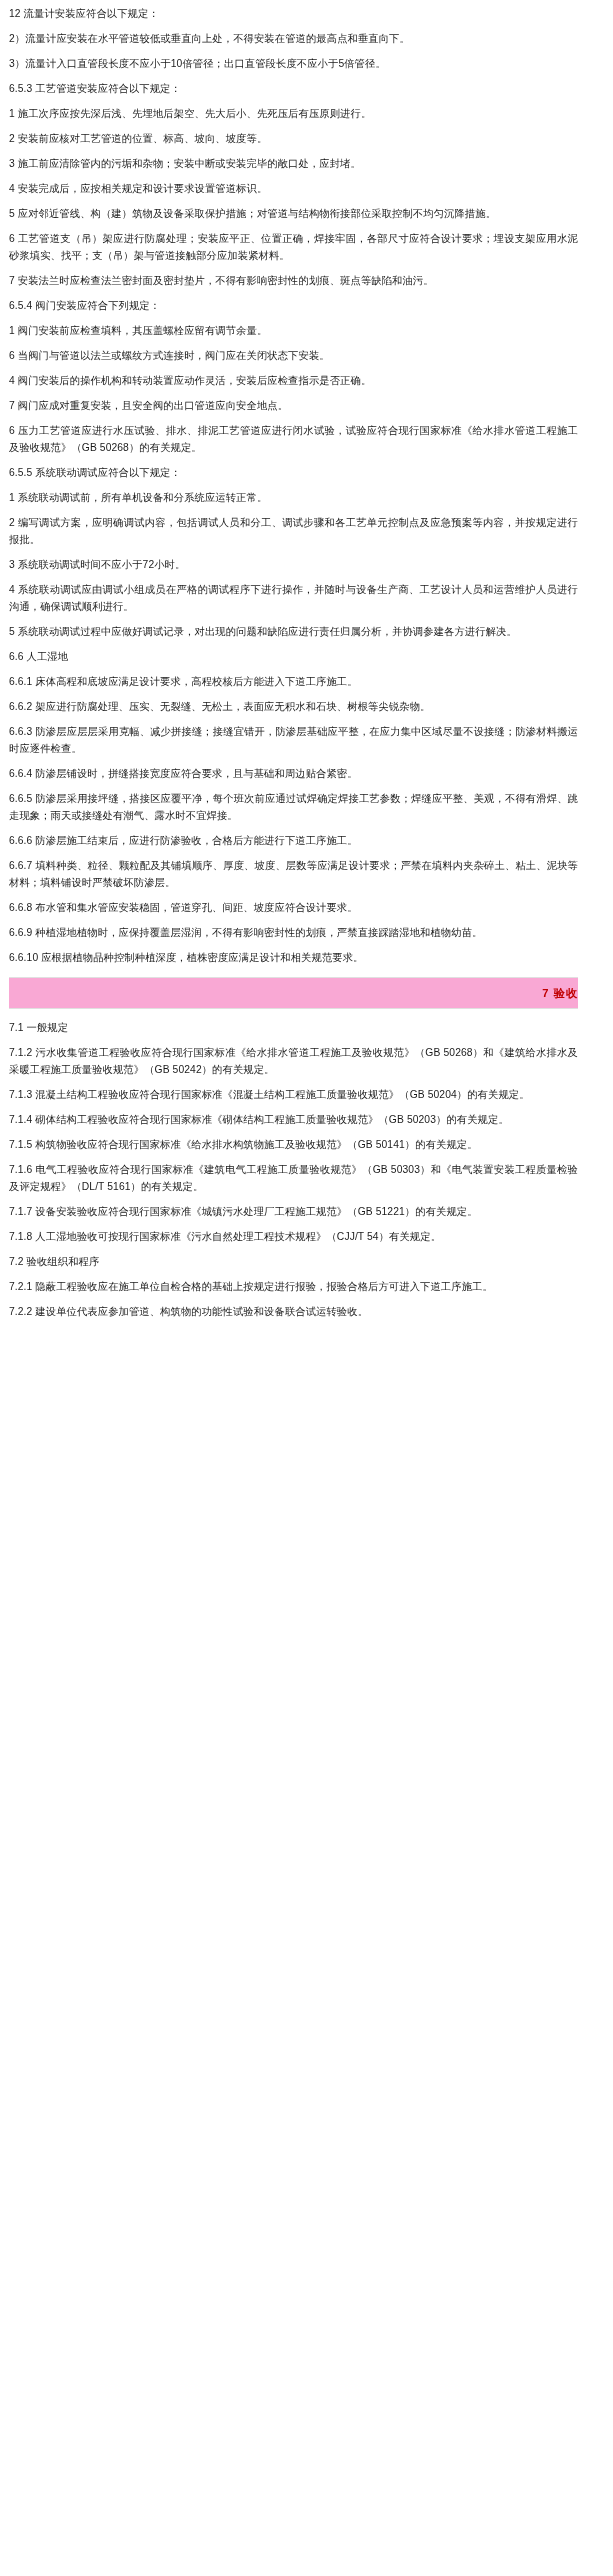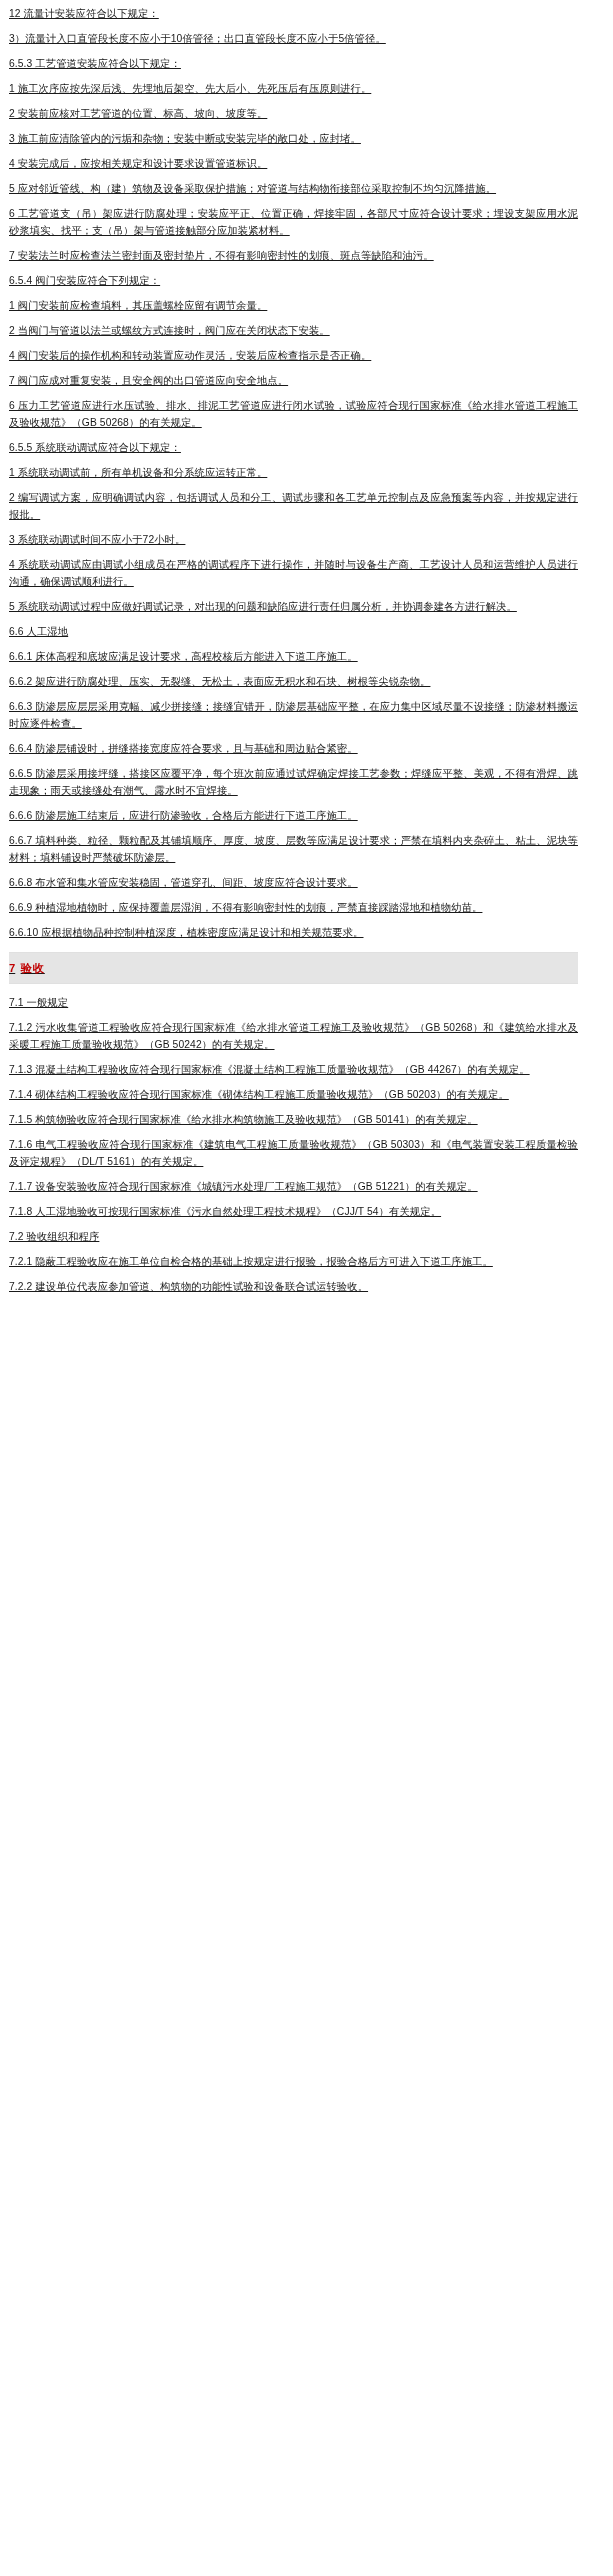--- a/index.html
+++ b/index.html
@@ -9,37 +9,36 @@
   }
   body {
     width: 613px;
     font-family: "Liberation Sans", "DejaVu Sans", sans-serif;
     color: #1a1a1a;
   }
   .page {
     width: 587px;
     box-sizing: border-box;
     padding: 5.4px 9px 9px 9px;
-    text-decoration: underline;
   }
   p.para {
     margin: 0 0 8px 0;
     font-size: 10.3px;
     line-height: 17px;
     text-align: justify;
     color: #1a1a1a;
     letter-spacing: 0.1px;
   }
   .section-band {
     margin: 10.7px 0 10.7px 0;
-    background: #e5e5e5;
+    background: #f9a8d4;
     border-top: 0.9px solid #e0e0e0;
     border-bottom: 0.9px solid #e0e0e0;
     padding: 6.3px 0 6.3px 0;
-    text-align: left;
+    text-align: right;
   }
   .section-band .num {
     color: #c00000;
     font-weight: bold;
     font-size: 11.2px;
     margin-right: 5.4px;
   }
   .section-band .ttl {
     color: #c00000;
     font-weight: bold;
@@ -47,32 +46,33 @@
     letter-spacing: 0.9px;
   }
 </style>
 </head>
 <body>
 
 <div class="page">
 
   <div>
     <p class="para">12 流量计安装应符合以下规定：</p>
+    <p class="para">2）流量计应安装在水平管道较低或垂直向上处，不得安装在管道的最高点和垂直向下。</p>
     <p class="para">3）流量计入口直管段长度不应小于10倍管径；出口直管段长度不应小于5倍管径。</p>
     <p class="para">6.5.3 工艺管道安装应符合以下规定：</p>
     <p class="para">1 施工次序应按先深后浅、先埋地后架空、先大后小、先死压后有压原则进行。</p>
     <p class="para">2 安装前应核对工艺管道的位置、标高、坡向、坡度等。</p>
     <p class="para">3 施工前应清除管内的污垢和杂物；安装中断或安装完毕的敞口处，应封堵。</p>
     <p class="para">4 安装完成后，应按相关规定和设计要求设置管道标识。</p>
     <p class="para">5 应对邻近管线、构（建）筑物及设备采取保护措施；对管道与结构物衔接部位采取控制不均匀沉降措施。</p>
     <p class="para">6 工艺管道支（吊）架应进行防腐处理；安装应平正、位置正确，焊接牢固，各部尺寸应符合设计要求；埋设支架应用水泥砂浆填实、找平；支（吊）架与管道接触部分应加装紧材料。</p>
     <p class="para">7 安装法兰时应检查法兰密封面及密封垫片，不得有影响密封性的划痕、斑点等缺陷和油污。</p>
     <p class="para">6.5.4 阀门安装应符合下列规定：</p>
     <p class="para">1 阀门安装前应检查填料，其压盖螺栓应留有调节余量。</p>
-    <p class="para">2 当阀门与管道以法兰或螺纹方式连接时，阀门应在关闭状态下安装。</p>
+    <p class="para">6 当阀门与管道以法兰或螺纹方式连接时，阀门应在关闭状态下安装。</p>
     <p class="para">4 阀门安装后的操作机构和转动装置应动作灵活，安装后应检查指示是否正确。</p>
     <p class="para">7 阀门应成对重复安装，且安全阀的出口管道应向安全地点。</p>
     <p class="para">6 压力工艺管道应进行水压试验、排水、排泥工艺管道应进行闭水试验，试验应符合现行国家标准《给水排水管道工程施工及验收规范》（GB 50268）的有关规定。</p>
     <p class="para">6.5.5 系统联动调试应符合以下规定：</p>
     <p class="para">1 系统联动调试前，所有单机设备和分系统应运转正常。</p>
     <p class="para">2 编写调试方案，应明确调试内容，包括调试人员和分工、调试步骤和各工艺单元控制点及应急预案等内容，并按规定进行报批。</p>
     <p class="para">3 系统联动调试时间不应小于72小时。</p>
     <p class="para">4 系统联动调试应由调试小组成员在严格的调试程序下进行操作，并随时与设备生产商、工艺设计人员和运营维护人员进行沟通，确保调试顺利进行。</p>
     <p class="para">5 系统联动调试过程中应做好调试记录，对出现的问题和缺陷应进行责任归属分析，并协调参建各方进行解决。</p>
     <p class="para">6.6 人工湿地</p>
@@ -89,21 +89,21 @@
     <p class="para"></p>
   </div>
 
   <div class="section-band">
     <span class="num">7</span><span class="ttl">验收</span>
   </div>
 
   <div>
     <p class="para">7.1 一般规定</p>
     <p class="para">7.1.2 污水收集管道工程验收应符合现行国家标准《给水排水管道工程施工及验收规范》（GB 50268）和《建筑给水排水及采暖工程施工质量验收规范》（GB 50242）的有关规定。</p>
-    <p class="para">7.1.3 混凝土结构工程验收应符合现行国家标准《混凝土结构工程施工质量验收规范》（GB 44267）的有关规定。</p>
+    <p class="para">7.1.3 混凝土结构工程验收应符合现行国家标准《混凝土结构工程施工质量验收规范》（GB 50204）的有关规定。</p>
     <p class="para">7.1.4 砌体结构工程验收应符合现行国家标准《砌体结构工程施工质量验收规范》（GB 50203）的有关规定。</p>
     <p class="para">7.1.5 构筑物验收应符合现行国家标准《给水排水构筑物施工及验收规范》（GB 50141）的有关规定。</p>
     <p class="para">7.1.6 电气工程验收应符合现行国家标准《建筑电气工程施工质量验收规范》（GB 50303）和《电气装置安装工程质量检验及评定规程》（DL/T 5161）的有关规定。</p>
     <p class="para">7.1.7 设备安装验收应符合现行国家标准《城镇污水处理厂工程施工规范》（GB 51221）的有关规定。</p>
     <p class="para">7.1.8 人工湿地验收可按现行国家标准《污水自然处理工程技术规程》（CJJ/T 54）有关规定。</p>
     <p class="para">7.2 验收组织和程序</p>
     <p class="para">7.2.1 隐蔽工程验收应在施工单位自检合格的基础上按规定进行报验，报验合格后方可进入下道工序施工。</p>
     <p class="para">7.2.2 建设单位代表应参加管道、构筑物的功能性试验和设备联合试运转验收。</p>
   </div>
 

